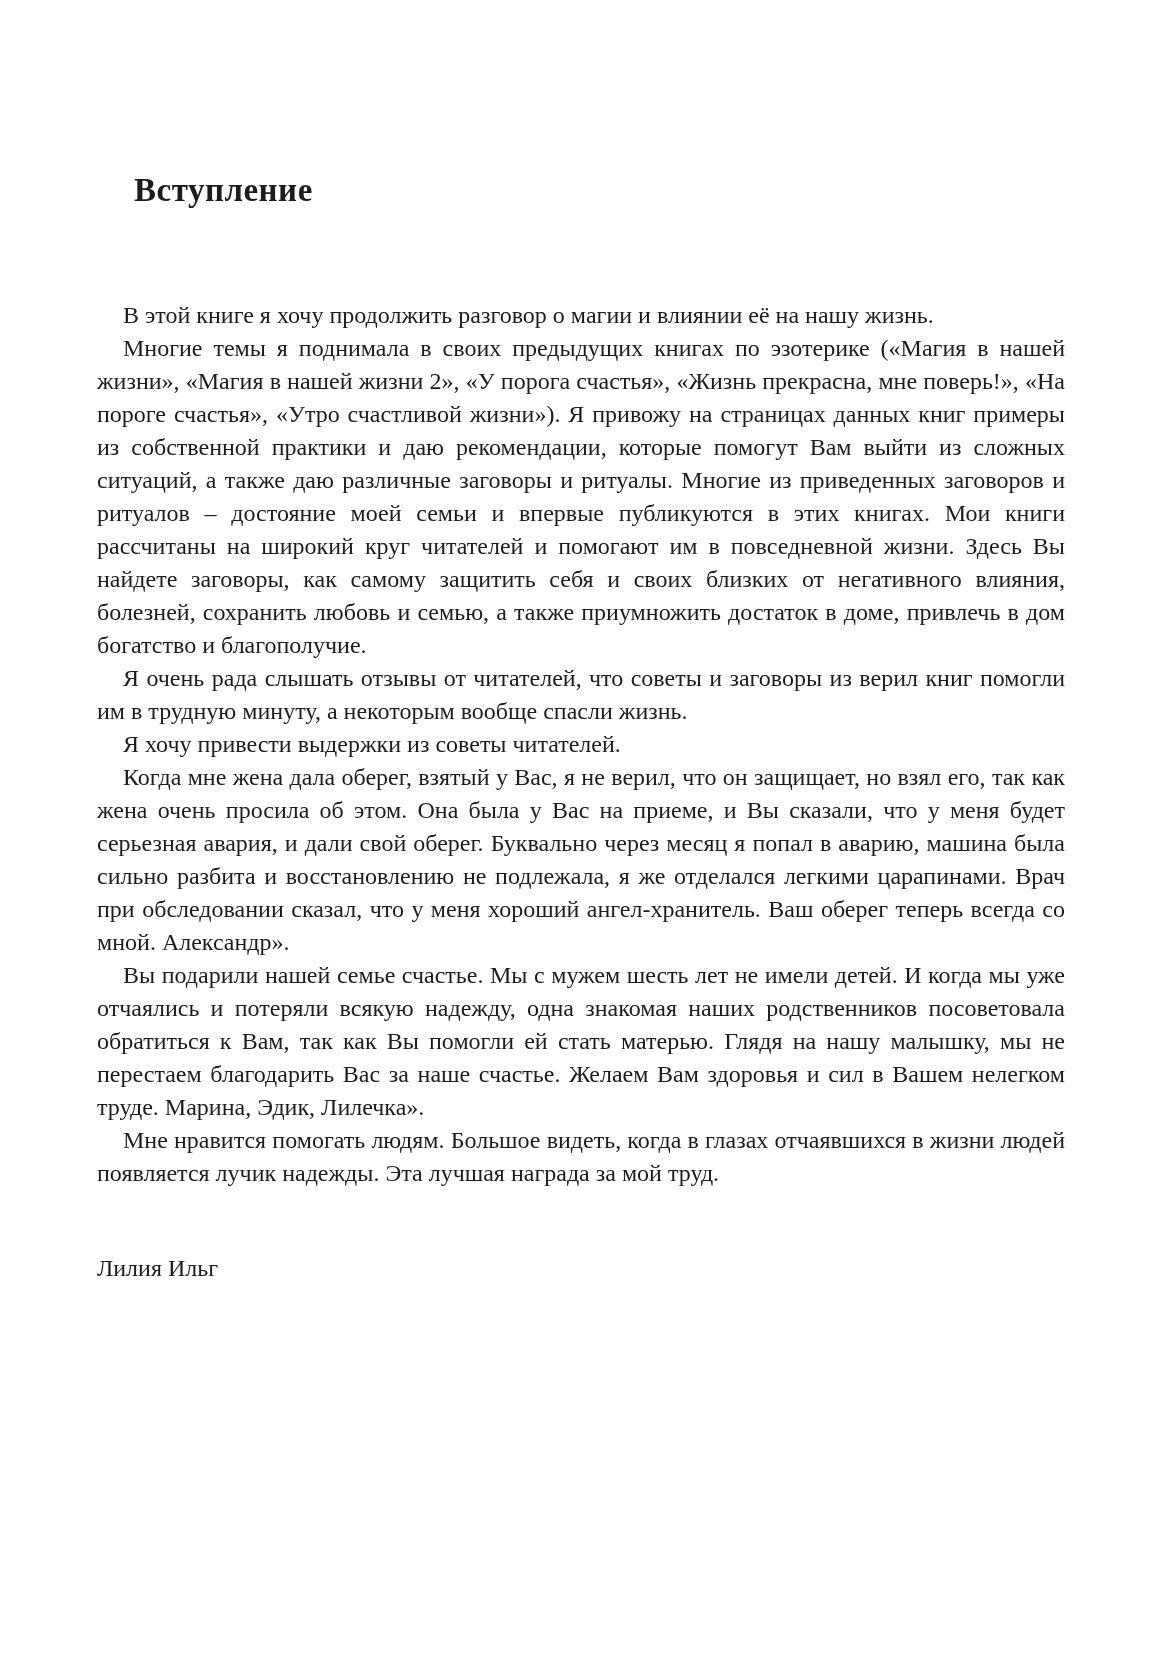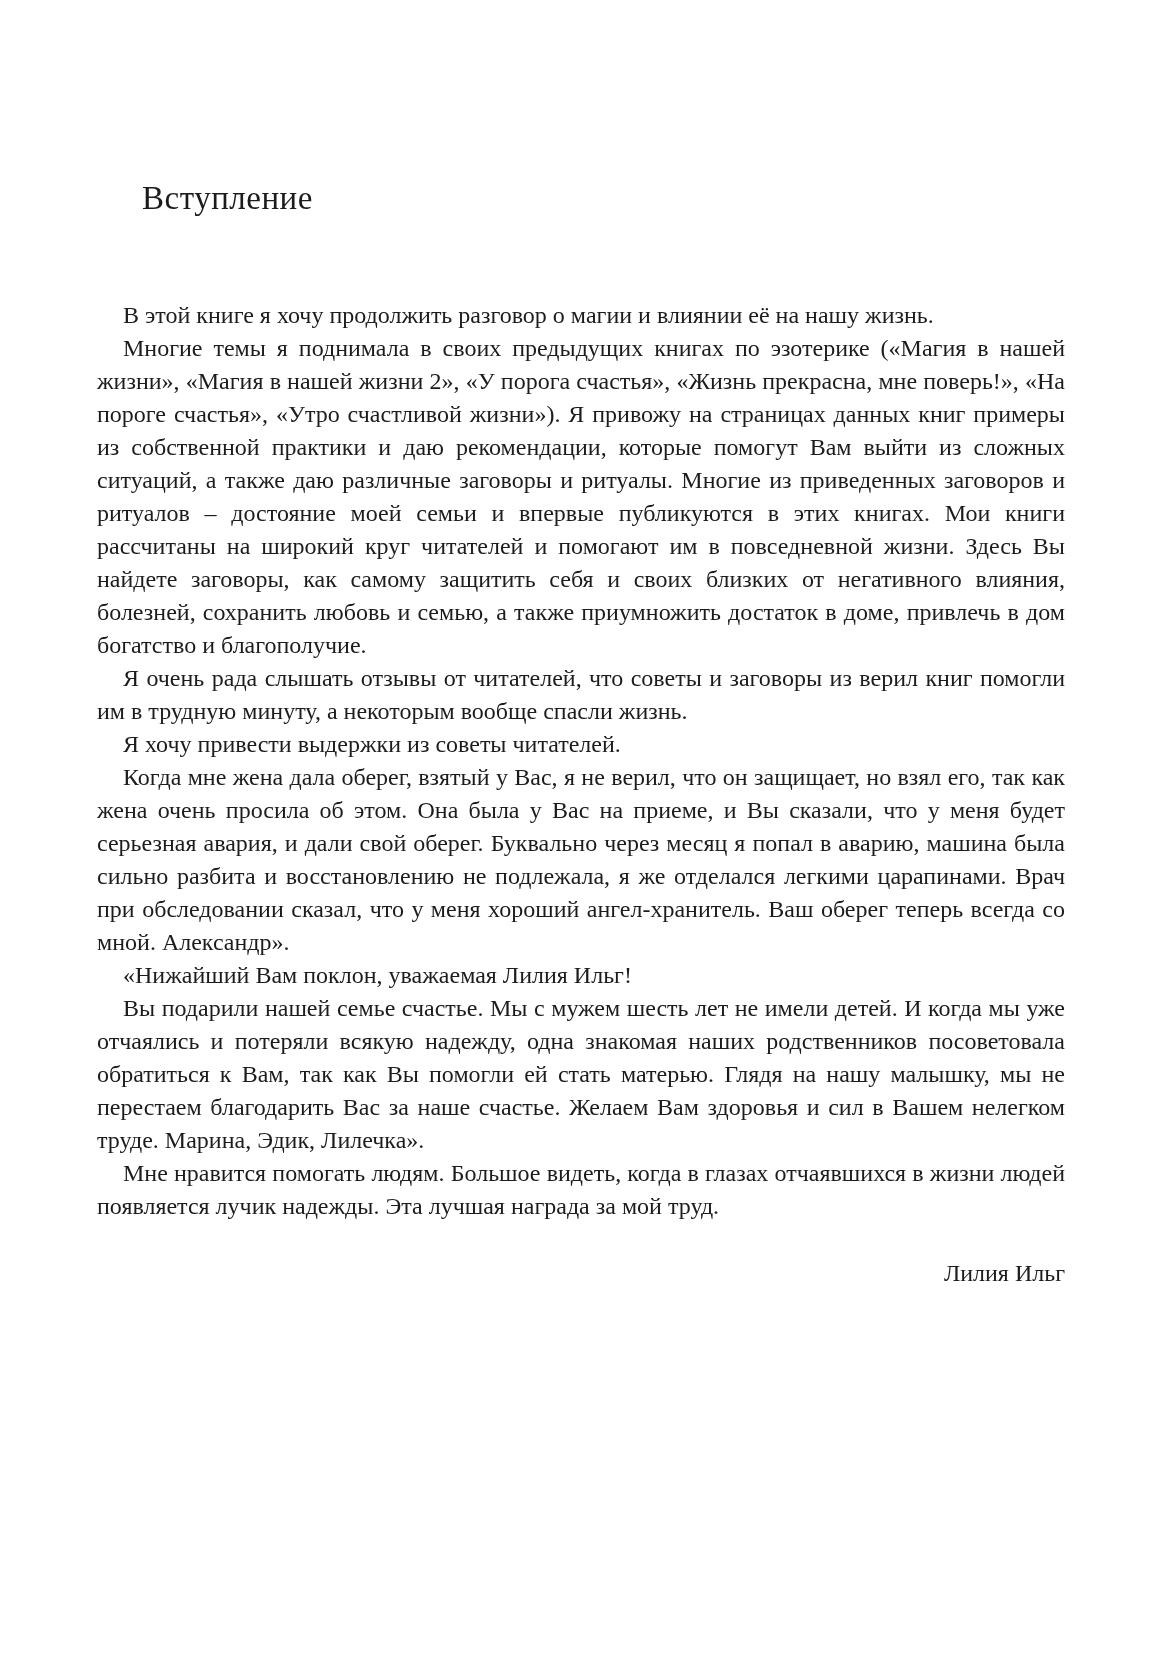--- a/index.html
+++ b/index.html
@@ -13,56 +13,55 @@
     height: 1654px;
     background: #ffffff;
     color: #1c1c1c;
     font-family: "Liberation Serif", "DejaVu Serif", serif;
     overflow: hidden;
   }
   .chapter-title {
     position: absolute;
     left: 134px;
     top: 174px;
-    margin: 8px;
+    margin: 0;
     font-size: 33px;
     line-height: 1;
-    font-weight: 400;
+    font-weight: 700;
     letter-spacing: 0.5px;
   }
   .body-text {
     position: absolute;
     left: 97px;
     top: 299px;
     width: 968px;
     font-size: 24px;
     line-height: 33px;
     text-align: justify;
   }
   .body-text p {
     margin: 0;
     padding: 0;
     text-indent: 26px;
   }
   .body-text p.signature {
-    margin-top: 34px;
+    margin-top: 62px;
     text-indent: 0;
-    text-align: right;
+    text-align: left;
   }
 </style>
 </head>
 <body>
 
 <div class="page">
   <h1 class="chapter-title">Вступление</h1>
 
   <div class="body-text">
     <p>В этой книге я хочу продолжить разговор о магии и влиянии её на нашу жизнь.</p>
     <p>Многие темы я поднимала в своих предыдущих книгах по эзотерике («Магия в нашей жизни», «Магия в нашей жизни 2», «У порога счастья», «Жизнь прекрасна, мне поверь!», «На пороге счастья», «Утро счастливой жизни»). Я привожу на страницах данных книг примеры из собственной практики и даю рекомендации, которые помогут Вам выйти из сложных ситуаций, а также даю различные заговоры и ритуалы. Многие из приведенных заговоров и ритуалов – достояние моей семьи и впервые публикуются в этих книгах. Мои книги рассчитаны на широкий круг читателей и помогают им в повседневной жизни. Здесь Вы найдете заговоры, как самому защитить себя и своих близких от негативного влияния, болезней, сохранить любовь и семью, а также приумножить достаток в доме, привлечь в дом богатство и благополучие.</p>
     <p>Я очень рада слышать отзывы от читателей, что советы и заговоры из верил книг помогли им в трудную минуту, а некоторым вообще спасли жизнь.</p>
     <p>Я хочу привести выдержки из советы читателей.</p>
     <p>Когда мне жена дала оберег, взятый у Вас, я не верил, что он защищает, но взял его, так как жена очень просила об этом. Она была у Вас на приеме, и Вы сказали, что у меня будет серьезная авария, и дали свой оберег. Буквально через месяц я попал в аварию, машина была сильно разбита и восстановлению не подлежала, я же отделался легкими царапинами. Врач при обследовании сказал, что у меня хороший ангел-хранитель. Ваш оберег теперь всегда со мной. Александр».</p>
-    <p>«Нижайший Вам поклон, уважаемая Лилия Ильг!</p>
     <p>Вы подарили нашей семье счастье. Мы с мужем шесть лет не имели детей. И когда мы уже отчаялись и потеряли всякую надежду, одна знакомая наших родственников посоветовала обратиться к Вам, так как Вы помогли ей стать матерью. Глядя на нашу малышку, мы не перестаем благодарить Вас за наше счастье. Желаем Вам здоровья и сил в Вашем нелегком труде. Марина, Эдик, Лилечка».</p>
     <p>Мне нравится помогать людям. Большое видеть, когда в глазах отчаявшихся в жизни людей появляется лучик надежды. Эта лучшая награда за мой труд.</p>
     <p class="signature">Лилия Ильг</p>
   </div>
 </div>
 
 </body></html>

